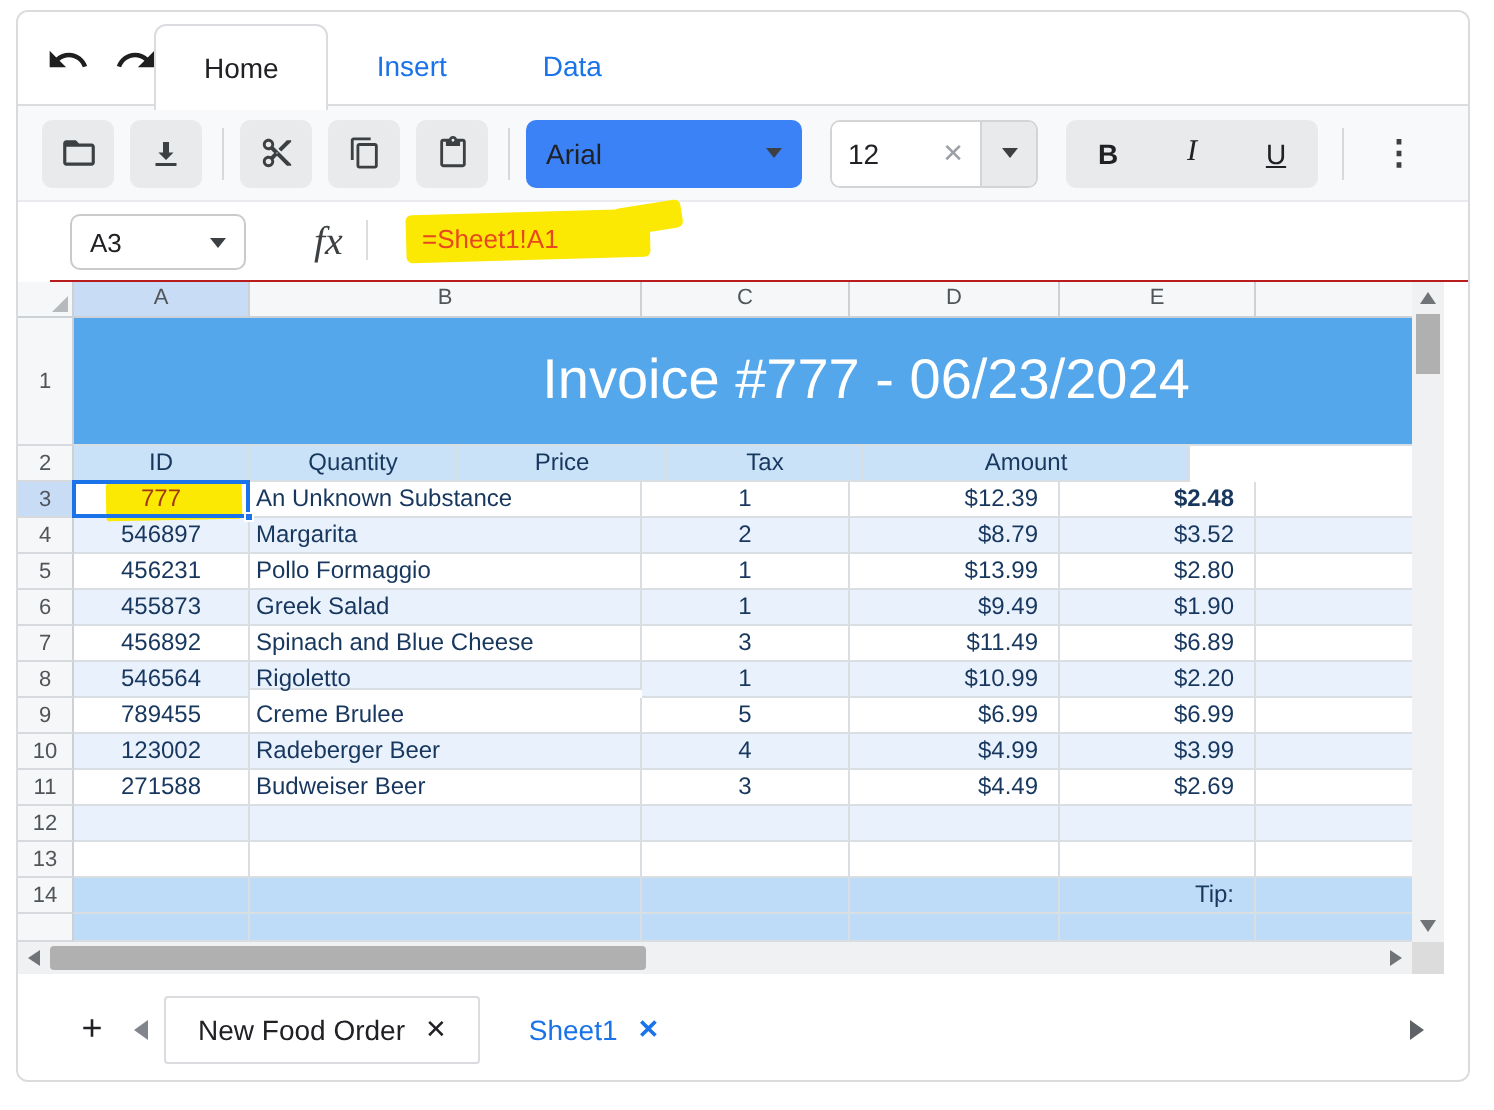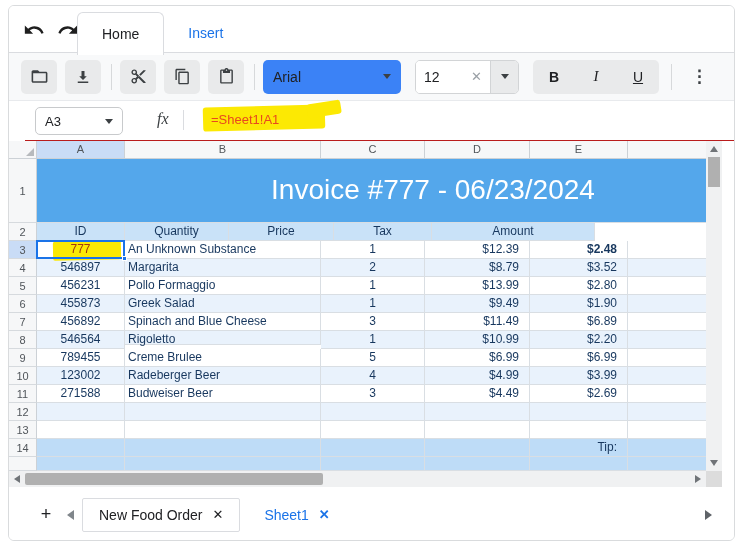--- a/index.html
+++ b/index.html
@@ -46,21 +46,21 @@
               letter-spacing:0; cursor:pointer; padding:4px 8px; }
 
   
   .fbar { position:absolute; left:16px; top:95px; width:100%; height:40px; background:#fff;
           border-bottom:1px solid #b91c1c; display:flex; align-items:center; }
   .namebox { position:absolute; left:10px; top:6px; width:88px; height:28px; border:1px solid #c8cacc;
              border-radius:5px; background:#fff; display:flex; align-items:center; padding:0 9px; cursor:pointer; }
   .namebox .ref { font-size:13px; color:#202124; }
   .namebox .caret { margin-left:auto; }
   .fx { position:absolute; left:132px; top:9px; font-family:"Liberation Serif",serif; font-style:italic;
-        font-size:16px; color:#3c4043; }
+        font-size:20px; color:#3c4043; }
   .fxsep { position:absolute; left:158px; top:9px; width:1px; height:20px; background:#dadce0; }
   .formulawrap { position:absolute; left:170px; top:7px; height:24px;margin-left:16px; }
   .hl-formula { position:absolute; left:-8px; top:-2px; width:122px; height:24px; background:#fce903;
                 transform:rotate(-1.6deg); border-radius:3px; }
   .hl-formula-tail { position:absolute; left:96px; top:-6px; width:34px; height:14px; background:#fce903;
                      transform:rotate(-9deg); border-radius:3px; }
   .formulatext { position:relative; font-size:13px; color:#e8481f; line-height:24px; }
 
   
   .grid-viewport { position:absolute; left:0; top:135px; width:697px; height:330px; overflow:hidden; background:#fff; }
@@ -135,20 +135,21 @@
       </div>
       <div class="histbtn">
         <svg width="22" height="22" viewBox="0 0 24 24">
           <path d="M18.4 10.6C16.55 8.99 14.15 8 11.5 8c-4.65 0-8.58 3.03-9.96 7.22L3.9 16c1.05-3.19 4.05-5.5 7.6-5.5 1.95 0 3.73.72 5.12 1.88L13 16h9V7l-3.6 3.6z"></path>
         </svg>
       </div>
     </div>
     <div class="rtabs">
         <div class="rtab active">Home</div>
         <div class="rtab">Insert</div>
+        <div class="rtab">Data</div>
       </div>
   </div>
 
   <div class="toolbar">
     <div class="tbtn">
       <svg width="19" height="19" viewBox="0 0 24 24">
         <path d="M20 6h-8l-2-2H4c-1.1 0-1.99.9-1.99 2L2 18c0 1.1.9 2 2 2h16c1.1 0 2-.9 2-2V8c0-1.1-.9-2-2-2zm0 12H4V8h16v10z"></path>
       </svg>
     </div>
     <div class="tbtn">

